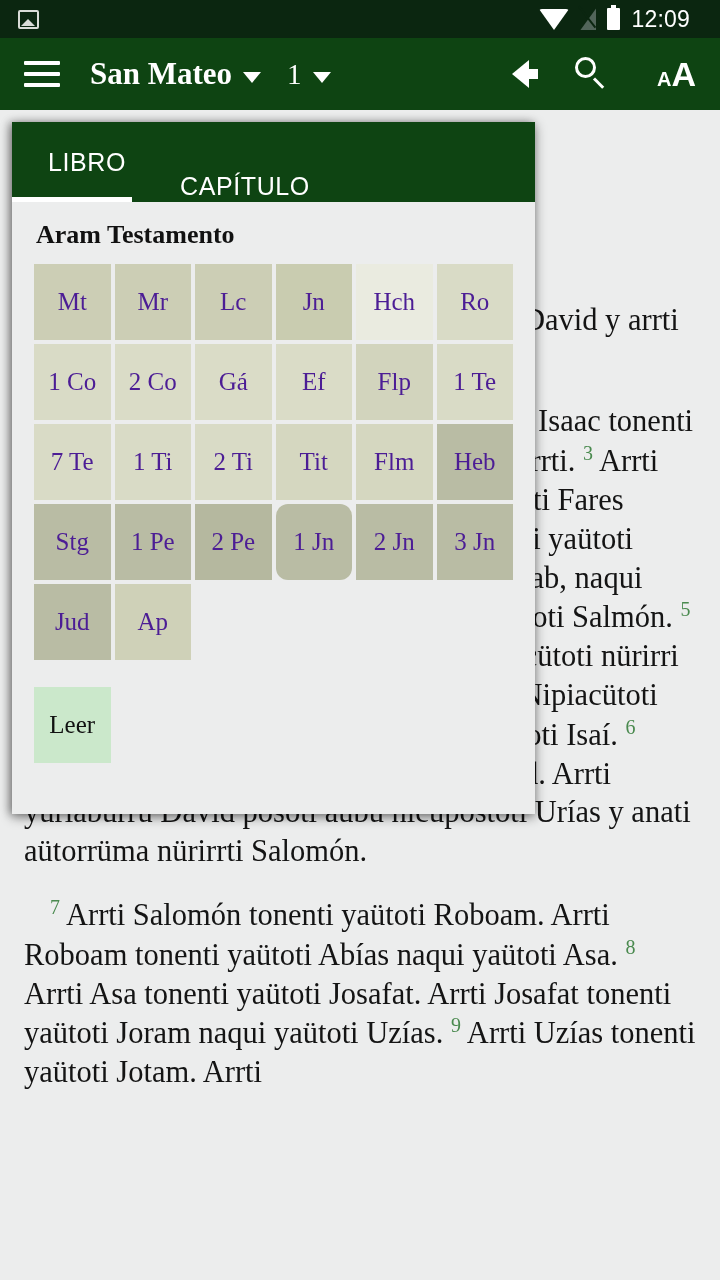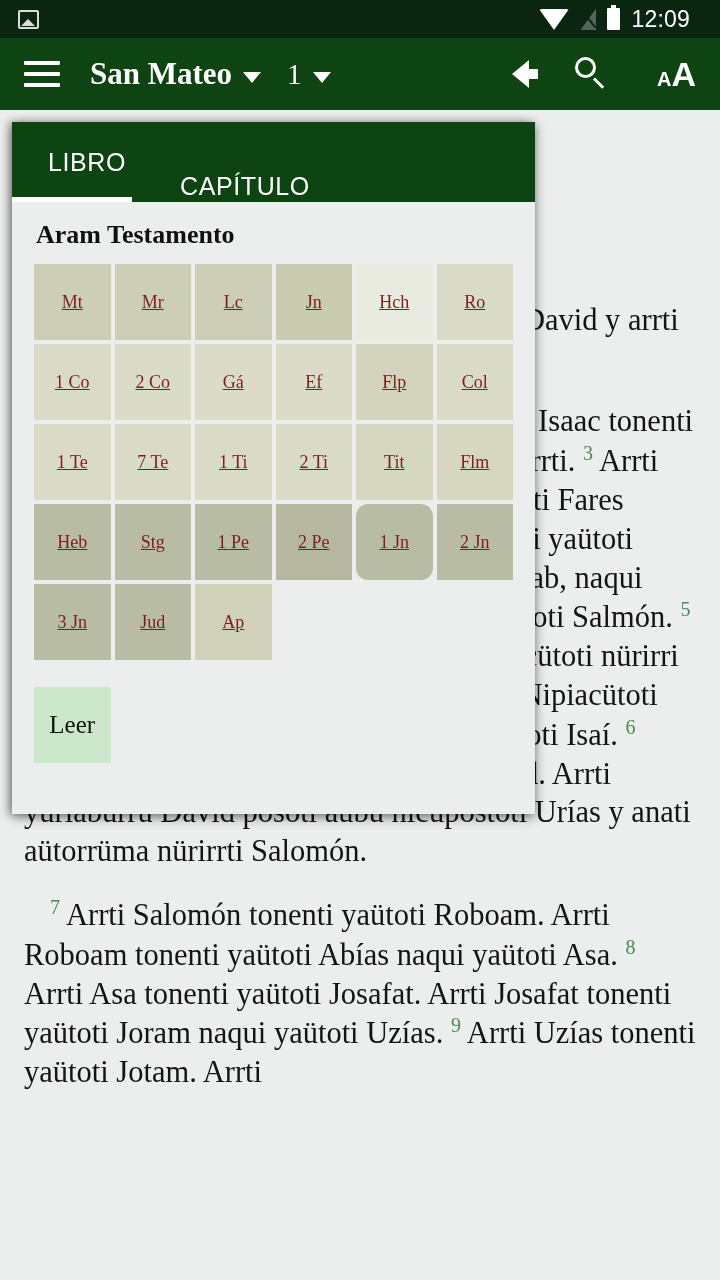--- a/index.html
+++ b/index.html
@@ -98,22 +98,22 @@
     position:absolute;left:0;bottom:0;width:120px;height:5px;background:#ffffff;
   }
   .panel-body{padding:0 22px 0 22px;}
   .testament-title{
     font-size:26px;font-weight:bold;color:#111111;margin:18px 0 14px 2px;
     font-family:"Liberation Serif",serif;
   }
   .grid{display:flex;flex-wrap:wrap;gap:4px;}
   .tile{
     width:76.5px;height:76px;display:flex;align-items:center;justify-content:center;
-    font-family:"Liberation Serif",serif;font-size:18px;color:#7f1d1d;
-    cursor:pointer;box-sizing:border-box;text-decoration:underline;
+    font-family:"Liberation Serif",serif;font-size:25px;color:#4c1d95;
+    cursor:pointer;box-sizing:border-box;
   }
   .leer-wrap{margin-top:27px;}
   .leer{
     width:76.5px;height:76px;display:flex;align-items:center;justify-content:center;
     background:#cbe8cb;font-family:"Liberation Serif",serif;font-size:25px;color:#111111;
     cursor:pointer;box-sizing:border-box;
   }
 </style>
 </head>
 <body>
@@ -171,21 +171,20 @@
         <div class="tile" style="background: rgb(204, 206, 181);">Mr</div>
         <div class="tile" style="background: rgb(204, 206, 181);">Lc</div>
         <div class="tile" style="background: rgb(201, 204, 176);">Jn</div>
         <div class="tile" style="background: rgb(234, 235, 224);">Hch</div>
         <div class="tile" style="background: rgb(217, 219, 198);">Ro</div>
         <div class="tile" style="background: rgb(217, 219, 198);">1 Co</div>
         <div class="tile" style="background: rgb(218, 220, 199);">2 Co</div>
         <div class="tile" style="background: rgb(218, 220, 199);">Gá</div>
         <div class="tile" style="background: rgb(218, 220, 199);">Ef</div>
         <div class="tile" style="background: rgb(210, 212, 189);">Flp</div>
-        <div class="tile" style="background: rgb(217, 219, 198);">Col</div>
         <div class="tile" style="background: rgb(217, 219, 198);">1 Te</div>
         <div class="tile" style="background: rgb(217, 219, 198);">7 Te</div>
         <div class="tile" style="background: rgb(217, 219, 198);">1 Ti</div>
         <div class="tile" style="background: rgb(217, 219, 198);">2 Ti</div>
         <div class="tile" style="background: rgb(213, 215, 192);">Tit</div>
         <div class="tile" style="background: rgb(213, 215, 192);">Flm</div>
         <div class="tile" style="background: rgb(185, 188, 164);">Heb</div>
         <div class="tile" style="background: rgb(185, 188, 164);">Stg</div>
         <div class="tile" style="background: rgb(185, 188, 164);">1 Pe</div>
         <div class="tile" style="background: rgb(181, 184, 159);">2 Pe</div>

